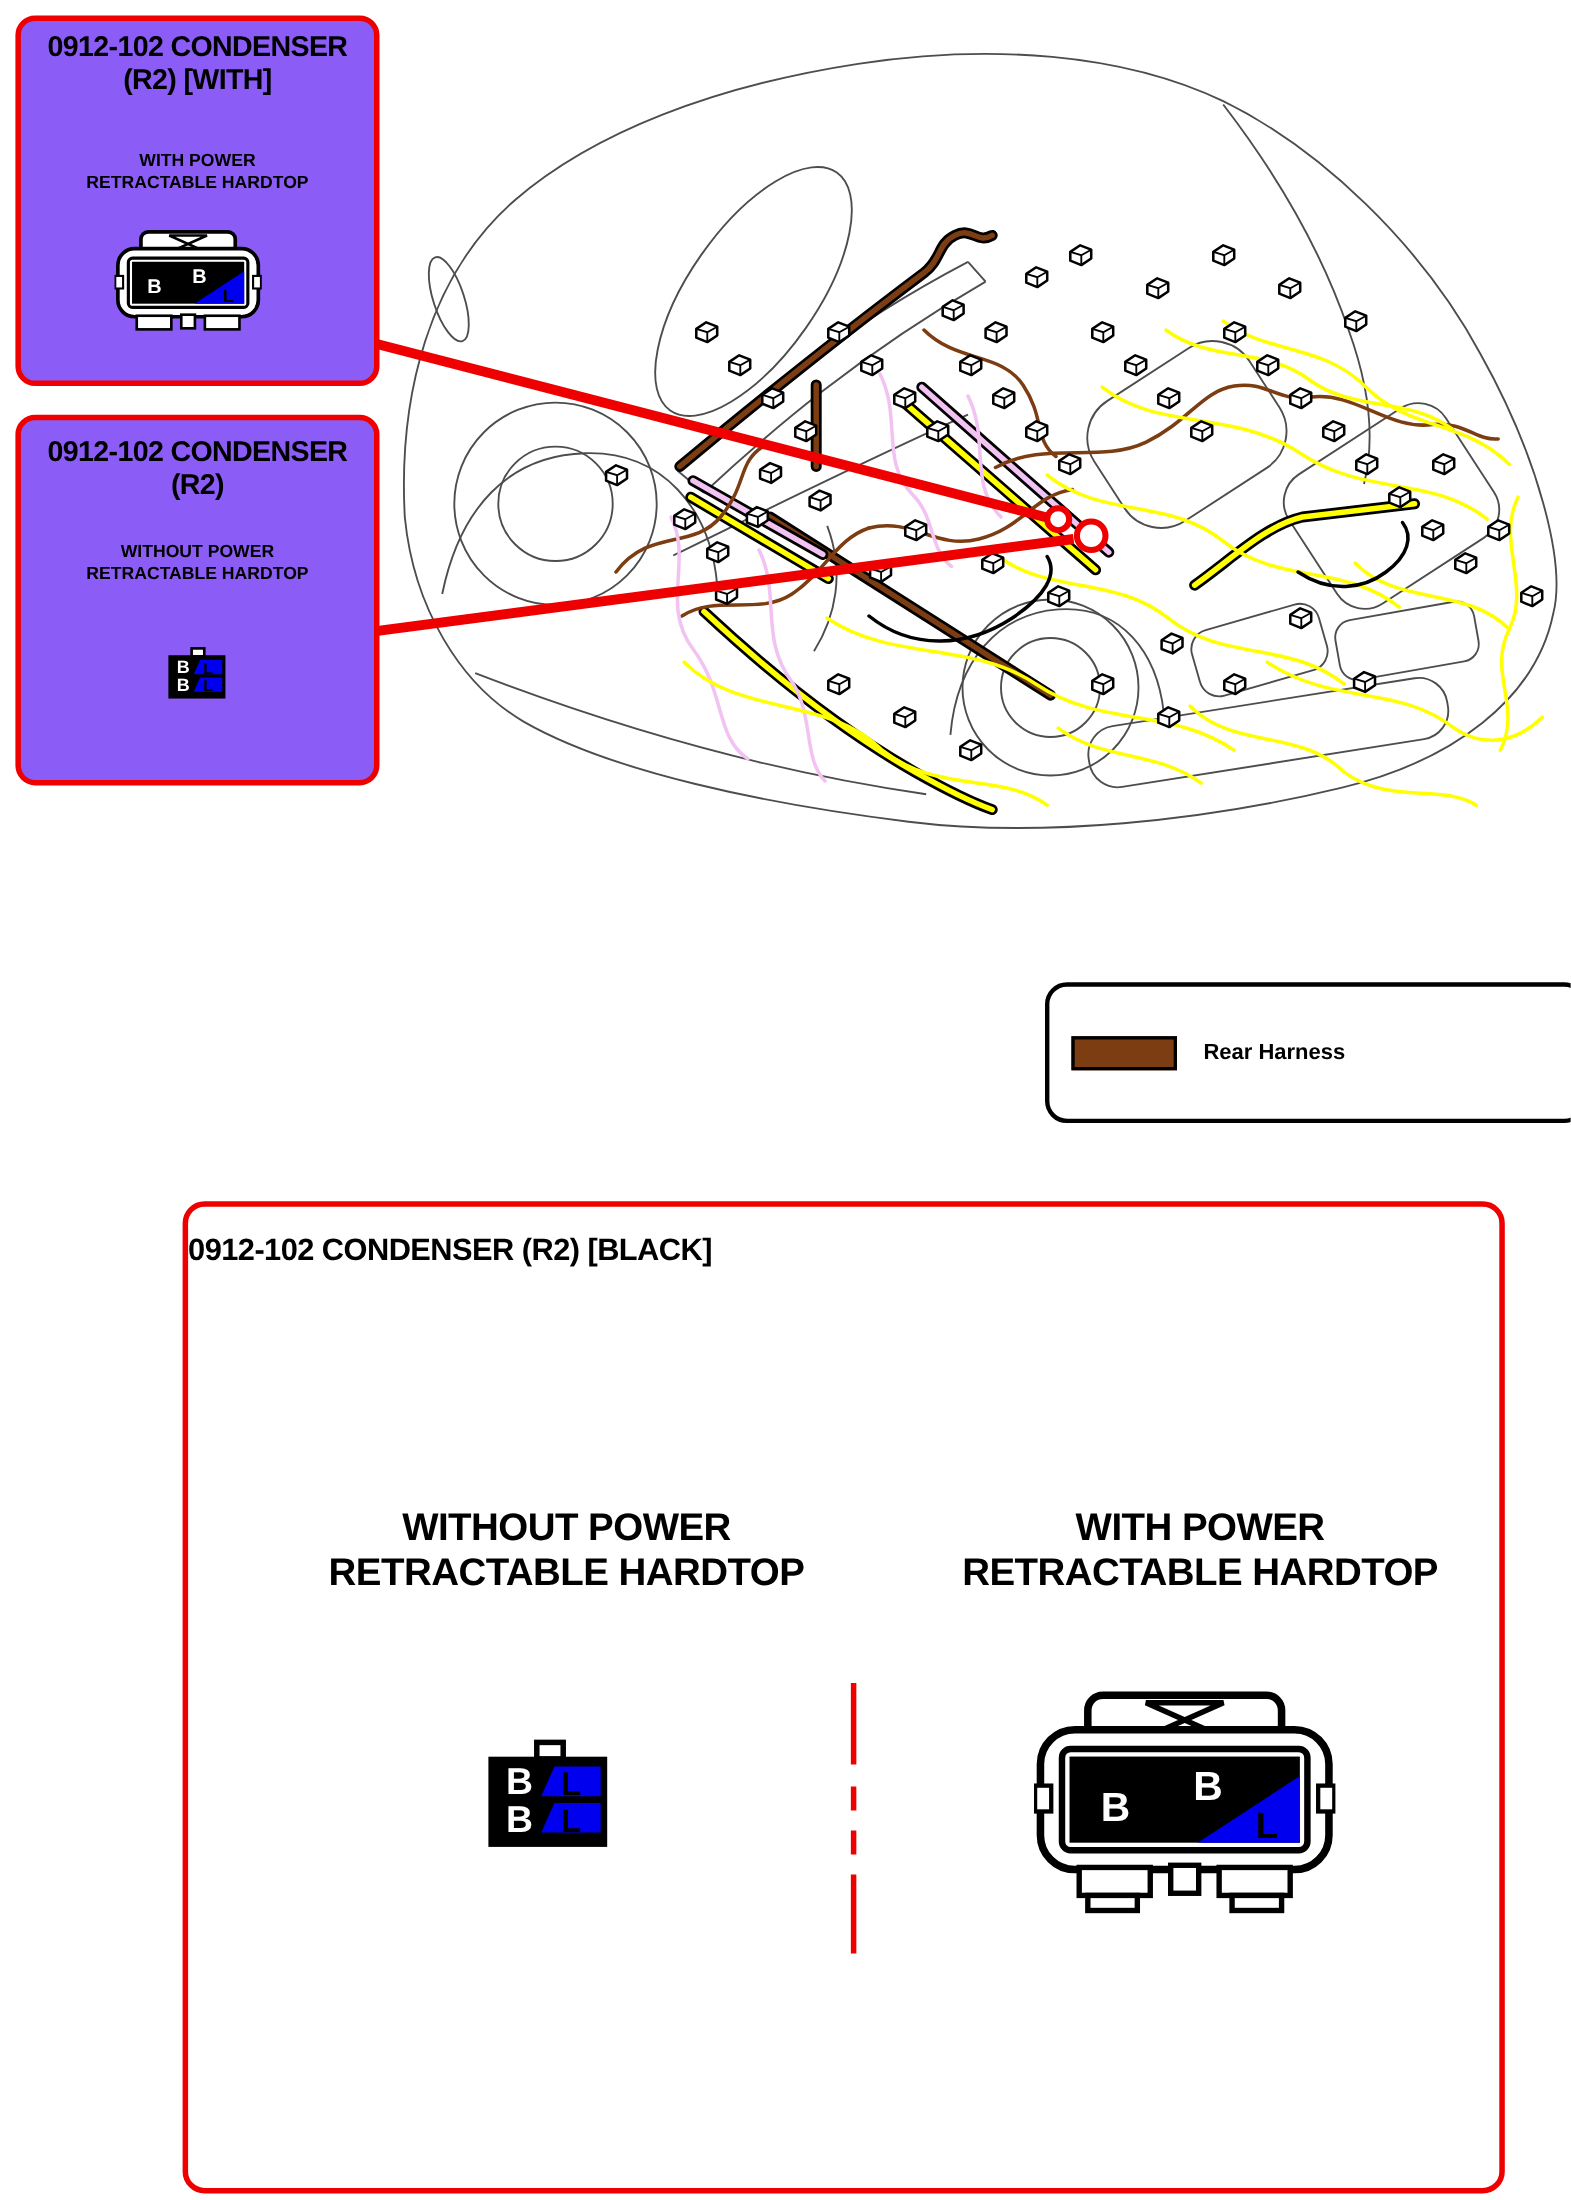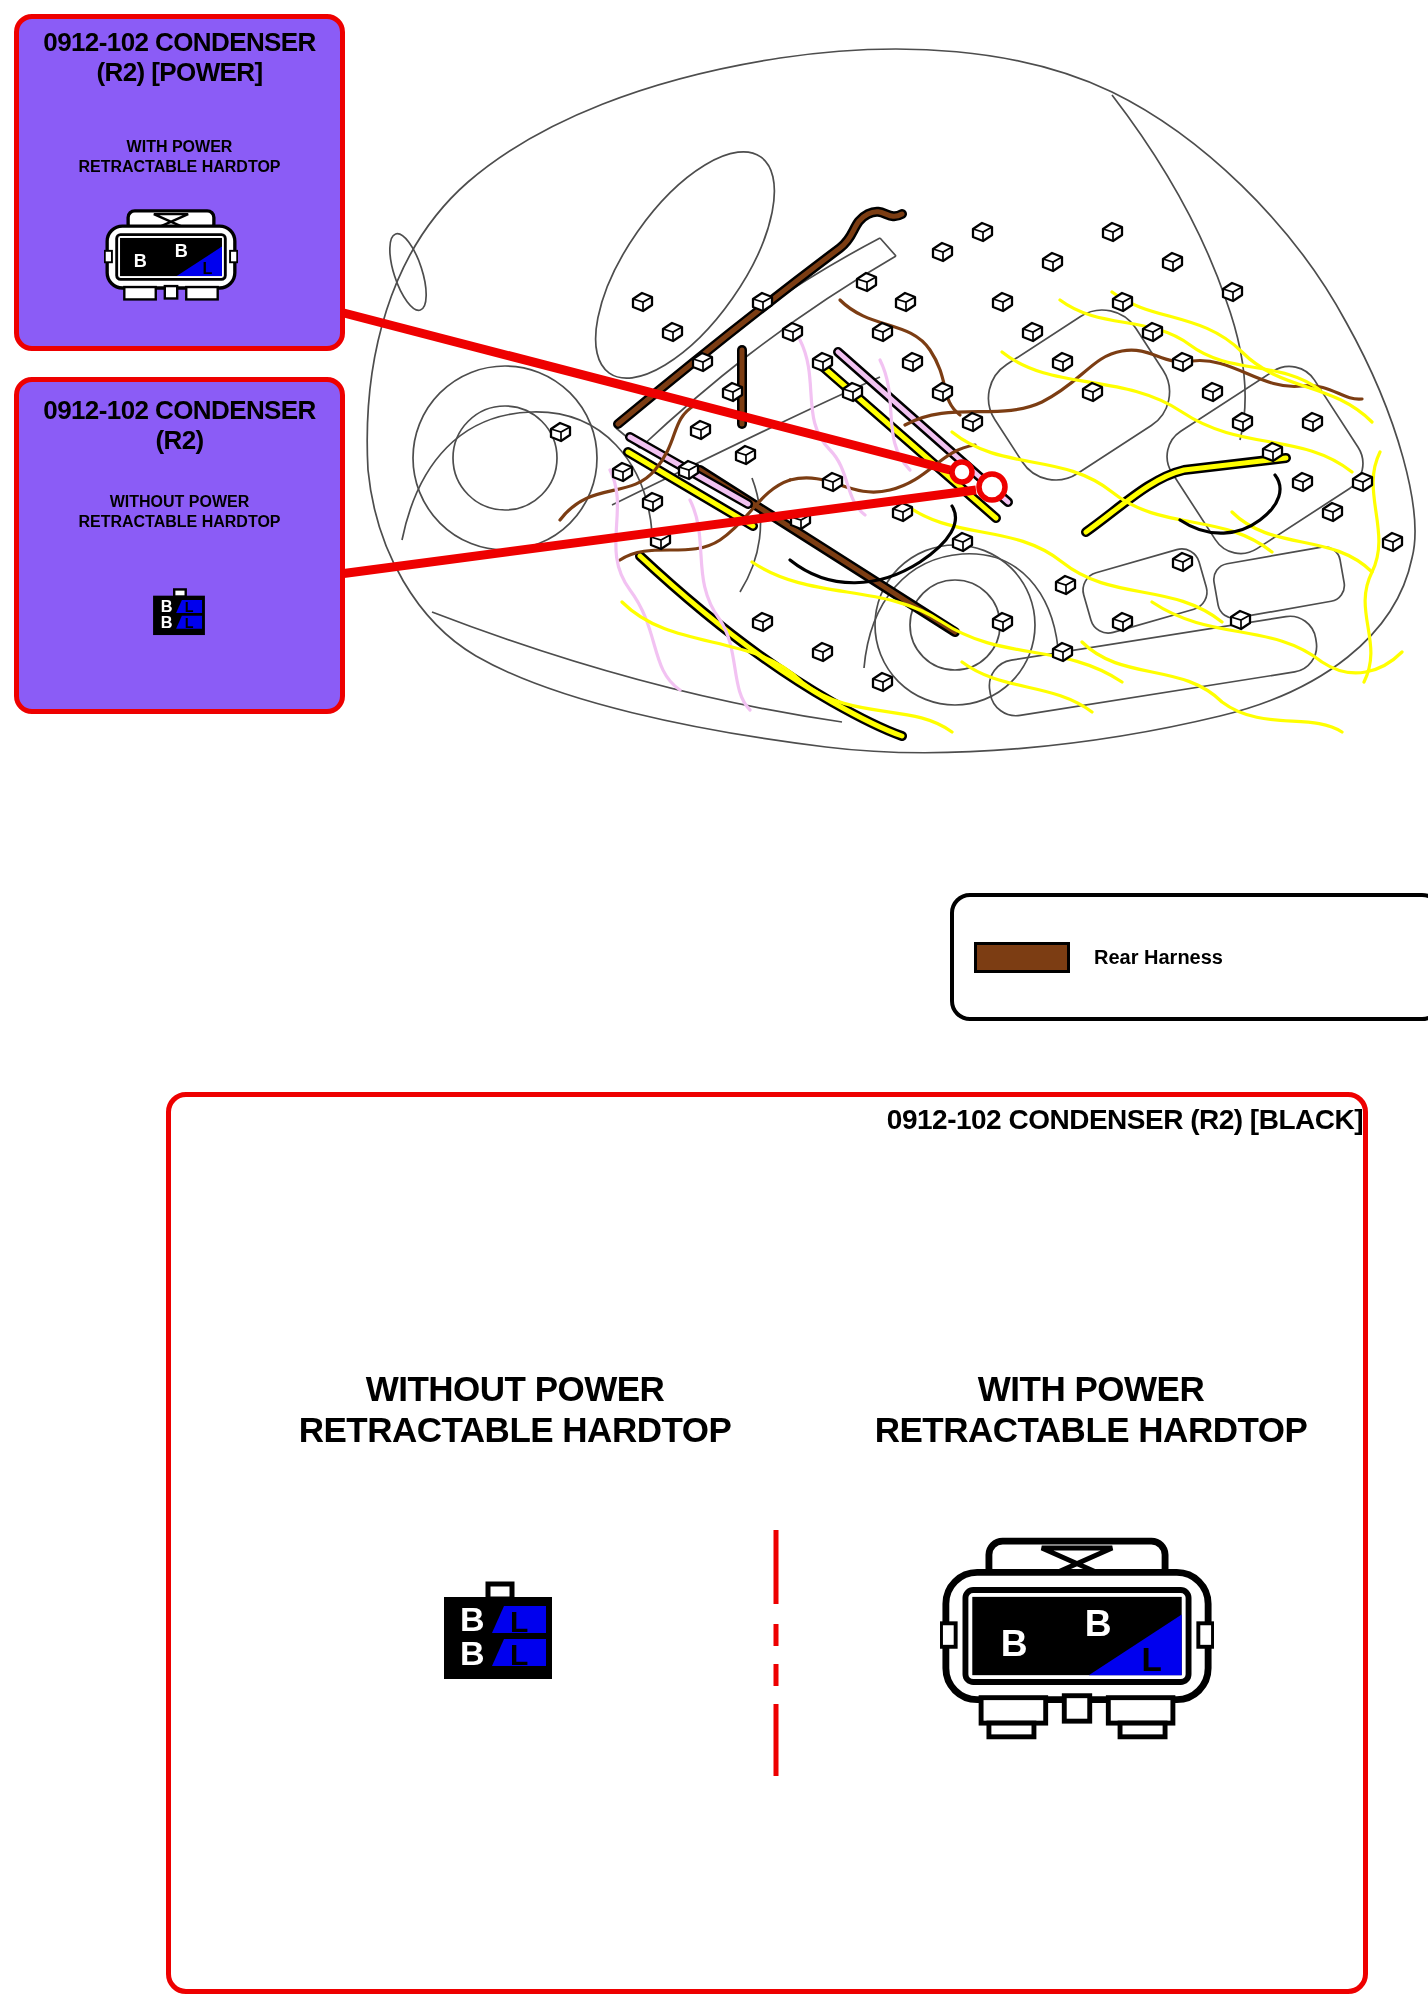--- a/index.html
+++ b/index.html
@@ -20,21 +20,21 @@
   #legend{position:absolute;left:950px;top:893px;width:492px;height:128px;
           border:4px solid #000;border-radius:20px;background:#fff;box-sizing:border-box;
           display:flex;flex-direction:column;justify-content:center;padding:4px 0 4px 20px;z-index:2}
   .legend-row{display:flex;align-items:center;height:34px}
   .legend-swatch{width:90px;height:25px;border:3px solid #000;flex:0 0 auto}
   .legend-label{margin-left:24px;font-weight:bold;font-size:20px;color:#000;white-space:nowrap}
 
   #detail-panel{position:absolute;left:166px;top:1092px;width:1202px;height:902px;
                 border:5px solid #EE0000;border-radius:20px;background:#fff;
                 box-sizing:border-box;z-index:2}
-  .dp-title{margin-top:7px;text-align:right;font-weight:bold;font-size:28px;
+  .dp-title{margin-top:23px;text-align:left;font-weight:bold;font-size:28px;
             letter-spacing:-0.5px;color:#000}
   .dp-heading{position:absolute;width:560px;text-align:center;font-weight:bold;
               font-size:35px;line-height:1.18;letter-spacing:-0.5px;color:#000}
 </style>
 </head>
 <body>
 
 <div id="page">
 
   <svg id="scene" width="1428" height="830" viewBox="0 0 1428 830">
@@ -225,21 +225,21 @@
       </g>
       <g>
         <circle cx="962" cy="472" r="10" fill="#fff" stroke="#EE0000" stroke-width="5.5"></circle>
         <circle cx="992" cy="487" r="13" fill="#fff" stroke="#EE0000" stroke-width="5.5"></circle>
       </g>
     </svg>
 
   <div class="callout" style="left:14px;top:14px;width:331px;height:337px">
     <div class="co-title">
       <div>0912-102 CONDENSER</div>
-      <div>(R2) [POWER]</div>
+      <div>(R2) [WITH]</div>
     </div>
     <div class="co-variant" style="top:118px">
       <div>WITH POWER</div>
       <div>RETRACTABLE HARDTOP</div>
     </div>
     <svg class="conn-svg" style="left:85px;top:188px" width="134" height="101" viewBox="0 0 280 212">
       <rect x="50" y="8" width="180" height="42" rx="14" fill="#fff" stroke="#000" stroke-width="7"></rect>
       <path d="M104,15 L176,15 L104,47 L176,47 Z" fill="none" stroke="#000" stroke-width="5"></path>
       <rect x="6" y="40" width="268" height="130" rx="32" fill="#fff" stroke="#000" stroke-width="7"></rect>
       <rect x="1" y="92" width="15" height="24" fill="#fff" stroke="#000" stroke-width="4"></rect>

